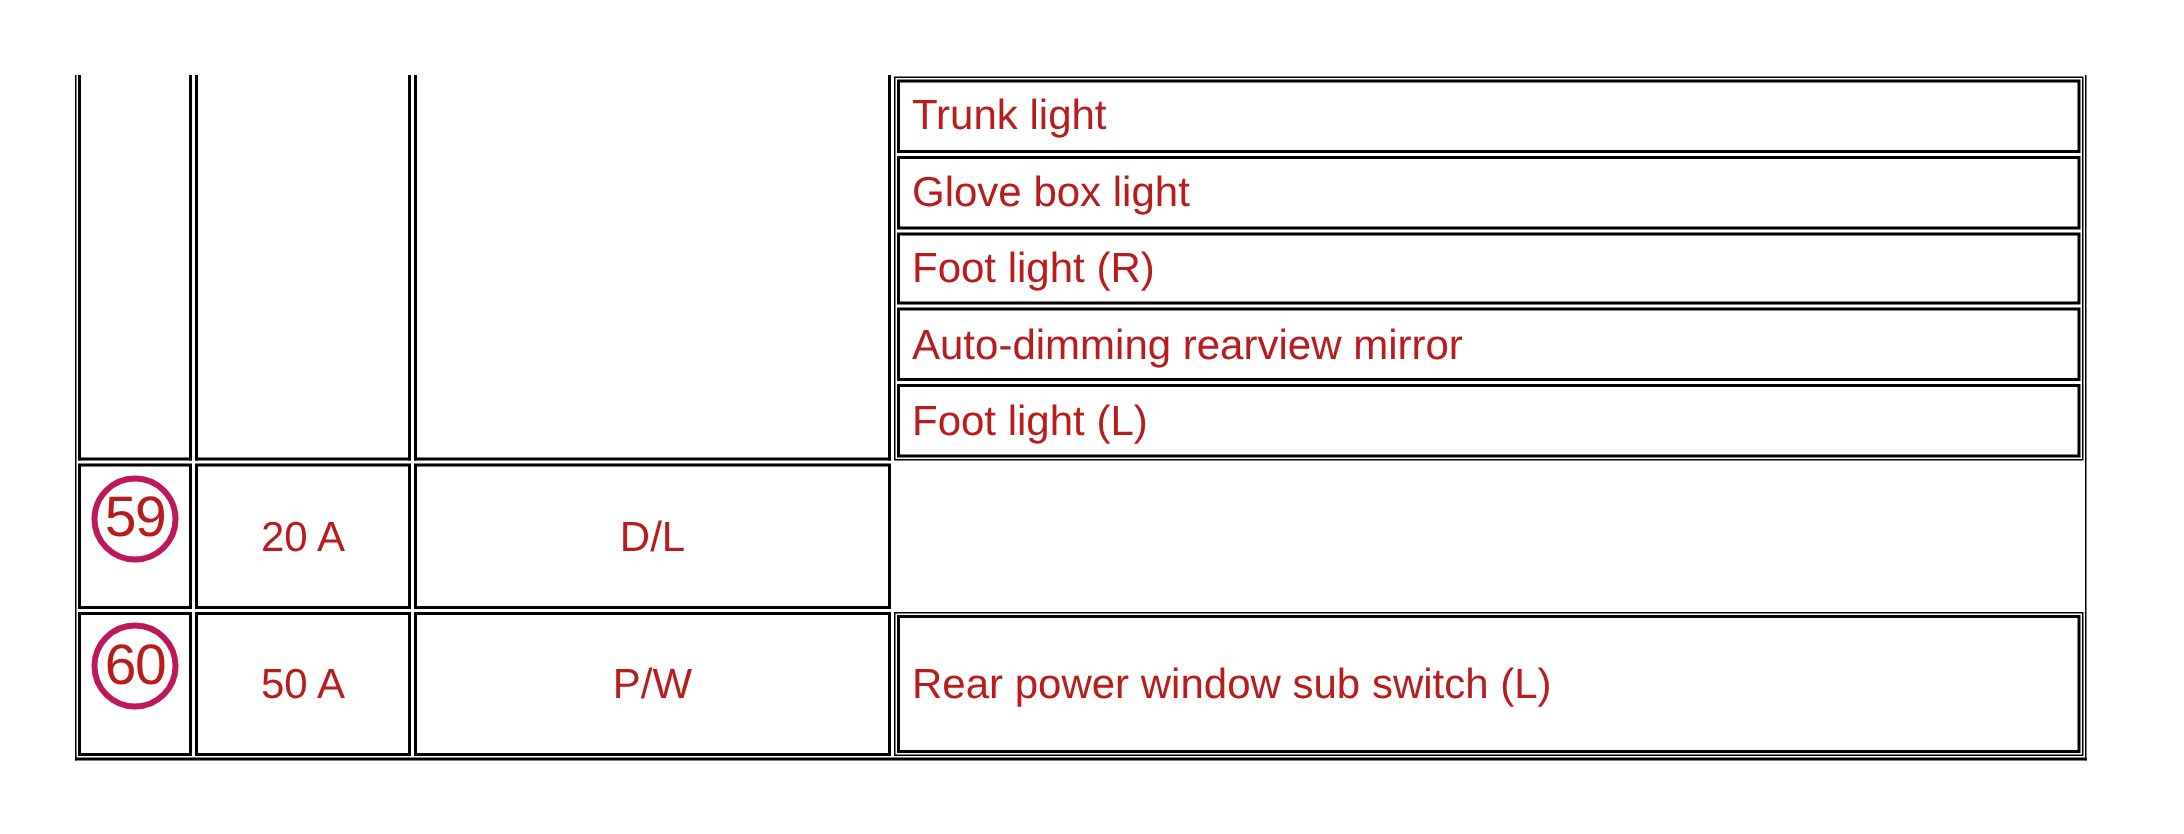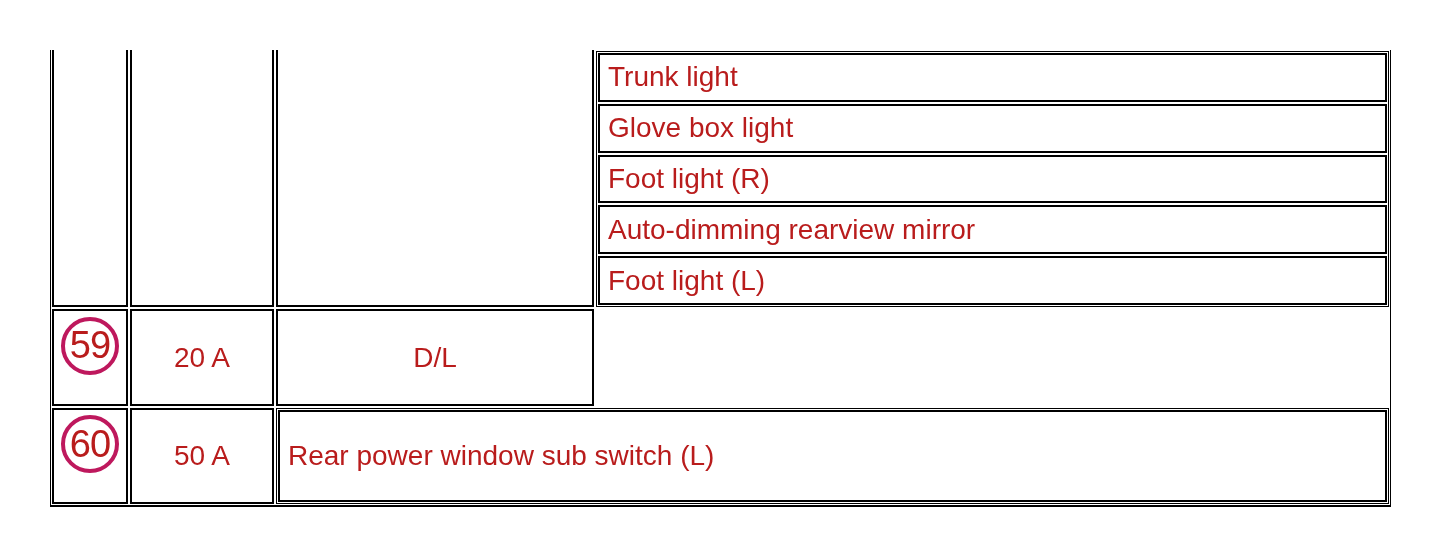--- a/index.html
+++ b/index.html
@@ -112,20 +112,23 @@
       </div>
     </div>
 
     <div class="frow row-c">
       <div class="cell c1">
         <span class="badge">60</span>
       </div>
       <div class="cell c2">
         <span class="amp-text">50 A</span>
       </div>
+      <div class="cell c3">
+        <span class="abbr-text">P/W</span>
+      </div>
       <div class="c4">
         <div class="stack">
           <div class="item">Rear power window sub switch (L)</div>
         </div>
       </div>
     </div>
 
   </div>
 </div>
 

